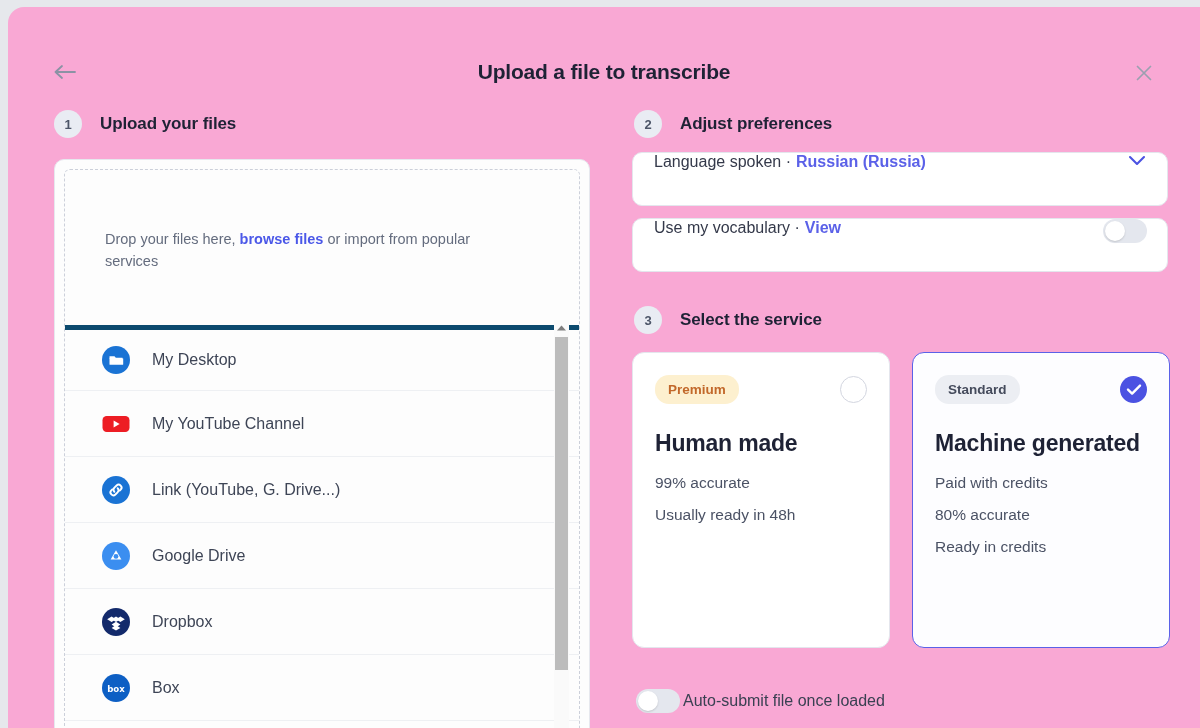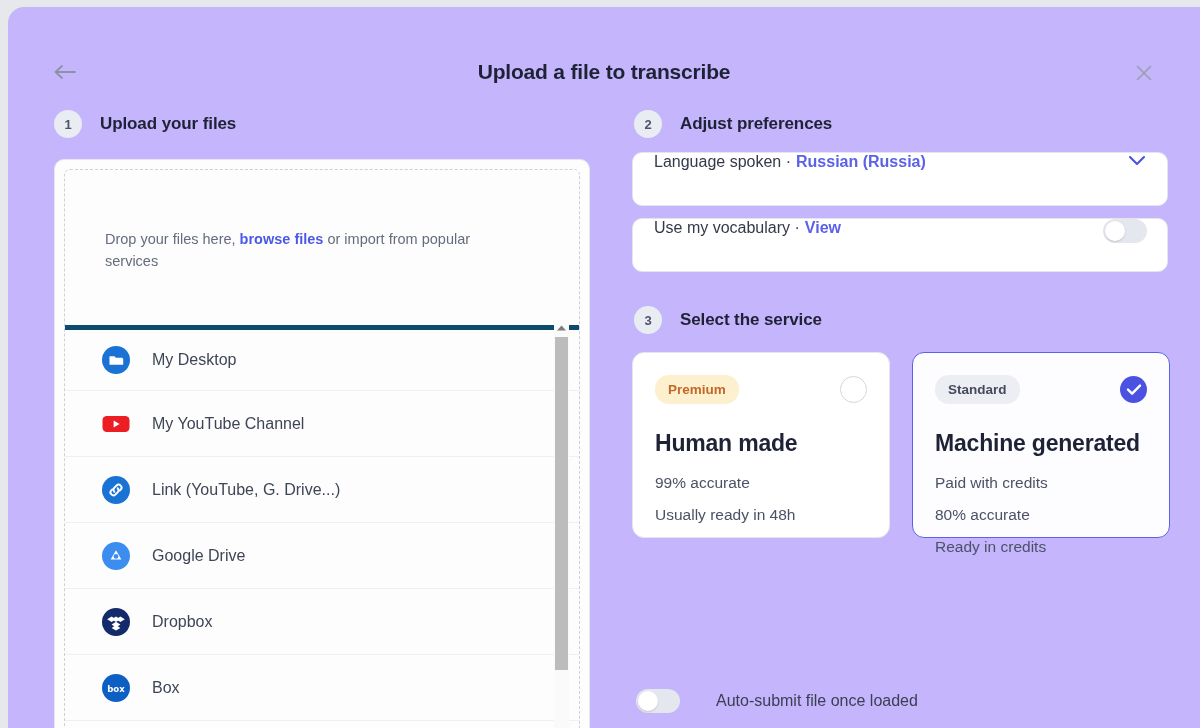--- a/index.html
+++ b/index.html
@@ -10,21 +10,21 @@
     overflow: hidden;
   }
   .page-bg {
     position: absolute; inset: 0;
     background: #e6e8ec;
   }
   .modal {
     position: absolute;
     left: 8px; top: 7px;
     width: 1192px; height: 721px;
-    background: #c4b5fd;
+    background: #f9a8d4;
     border-top-left-radius: 16px;
     overflow: hidden;
   }
 
   
   .modal-header {
     position: relative;
     height: 92px;
   }
   .back-btn {
@@ -211,21 +211,21 @@
 
   
   .svc-step { position: absolute; left: 14px; top: 207px; }
   .svc-cards {
     position: absolute;
     left: 12px; top: 253px;
     display: flex;
     gap: 22px;
   }
   .svc-card {
-    width: 258px; height: 186px;
+    width: 258px; height: 296px;
     border: 1px solid #e4e6ed;
     border-radius: 12px;
     background: #fff;
     padding: 22px 22px 0 22px;
     position: relative;
     cursor: pointer;
   }
   .svc-card.selected {
     border: 1.5px solid #5b61e8;
     background: #fdfdff;
@@ -271,21 +271,21 @@
     color: #4b5265;
     margin-bottom: 14px;
   }
 
   
   .autosubmit {
     position: absolute;
     left: 16px; top: 590px;
     display: flex;
     align-items: center;
-    gap: 36px;
+    gap: 3px;
   }
   .autosubmit-label {
     font-size: 16px;
     color: #3a4052;
   }
 </style>
 </head>
 <body>
 
 <div class="page-bg"></div>

